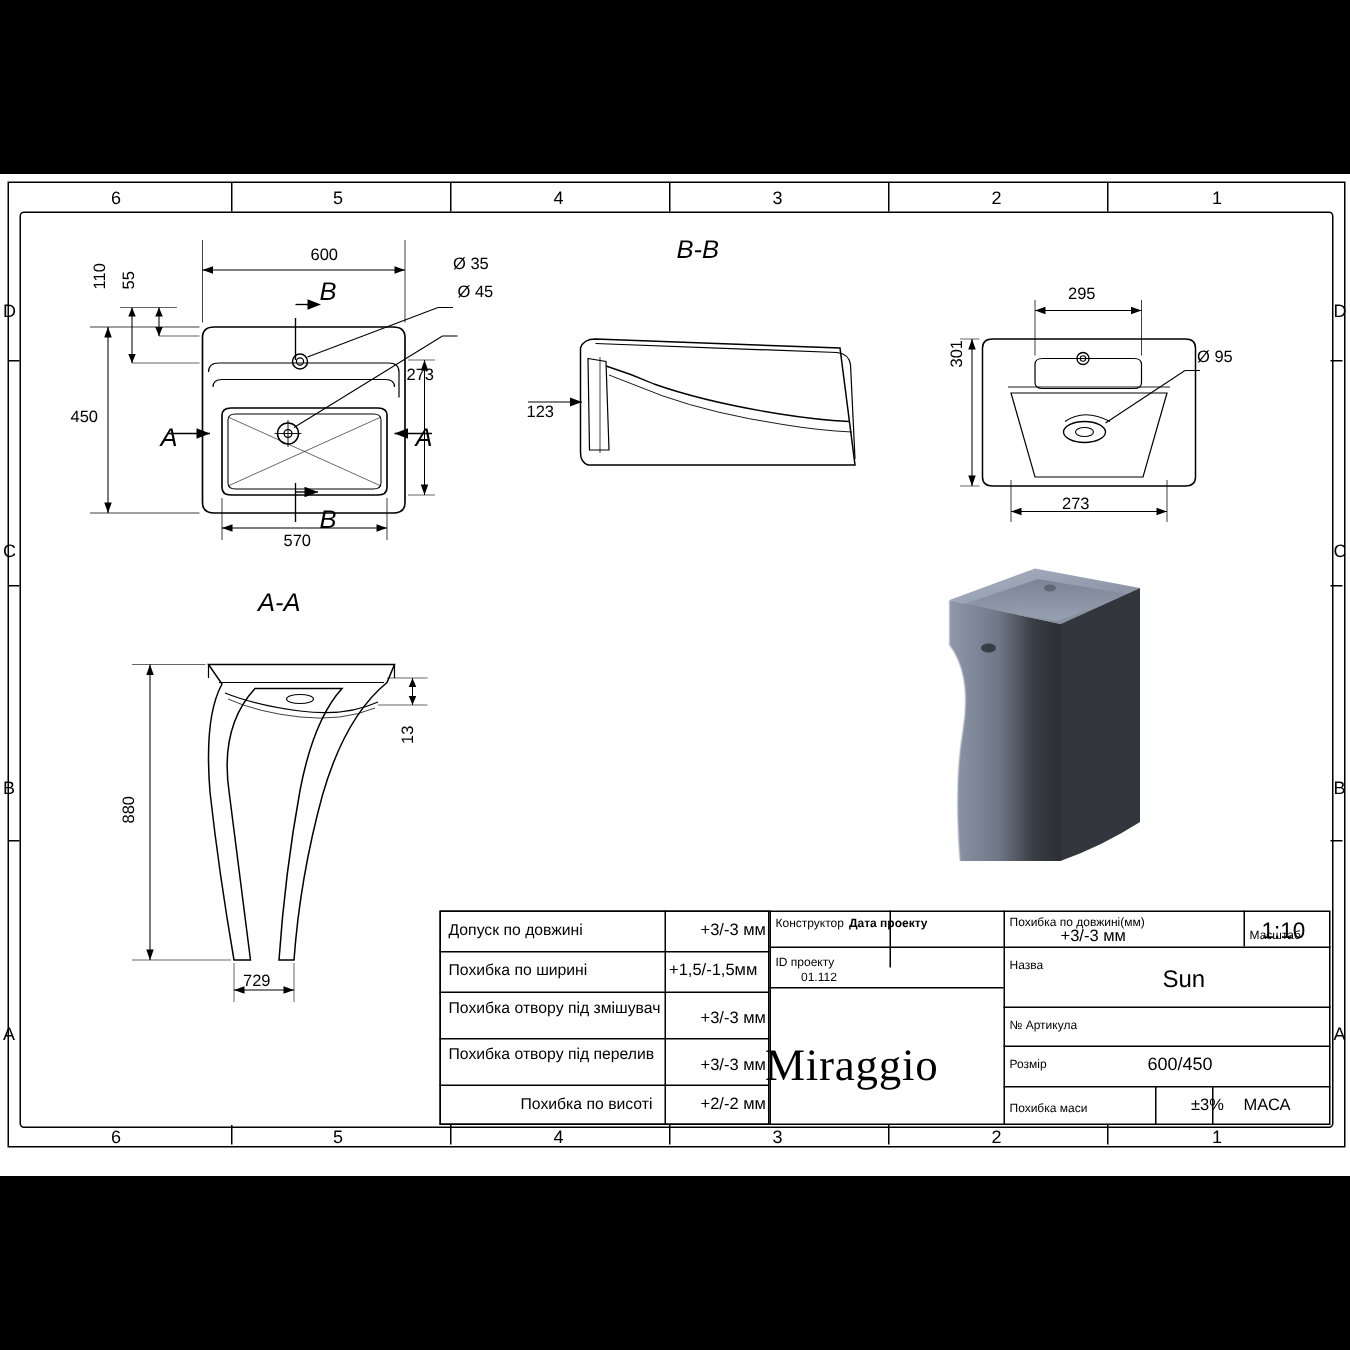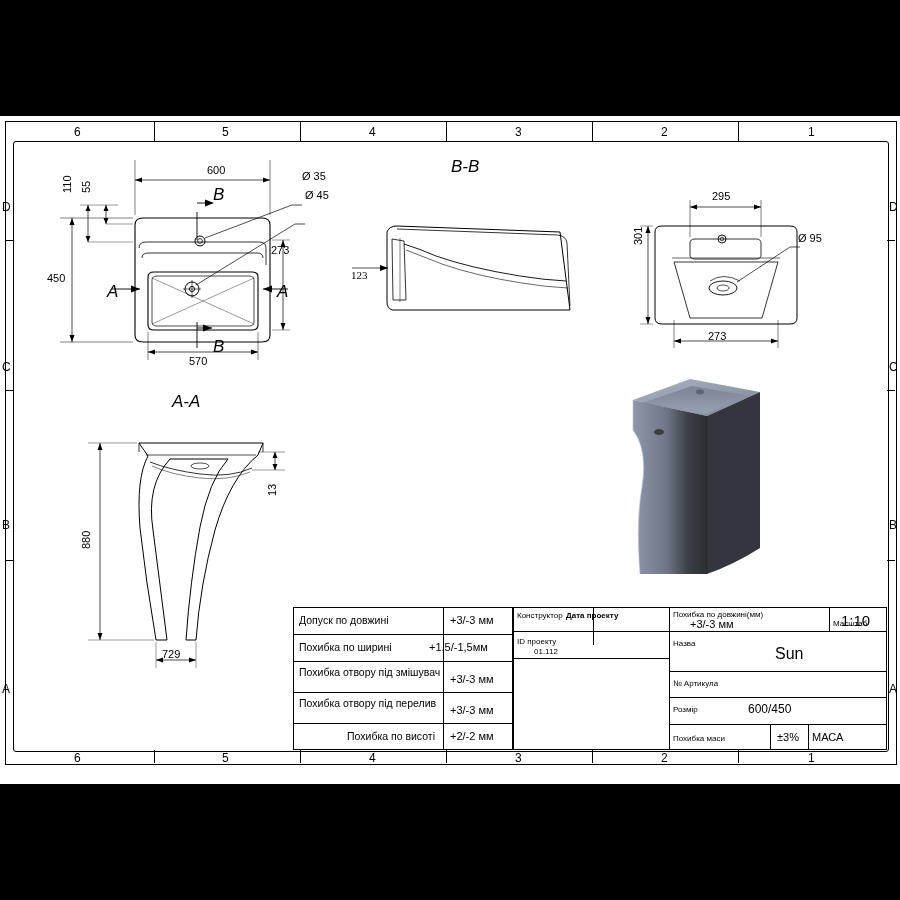--- a/index.html
+++ b/index.html
@@ -23,21 +23,21 @@
   
   .h{position:absolute;height:1px;background:#000;}
   .v{position:absolute;width:1px;background:#000;}
 
   svg{position:absolute;left:0;top:0;overflow:visible;}
 
   
   .tb{position:absolute;border:1px solid #000;box-sizing:border-box;}
   .tb-text{position:absolute;font-size:10.5px;color:#000;line-height:12px;}
   .tb-text.small{font-size:8px;}
-  .tb-text.val{font-size:11px;}
+  .tb-text.val{font-size:11px;margin-left:17px;}
   .brand{position:absolute;font-family:"Liberation Serif",serif;font-size:30px;color:#000;letter-spacing:0.5px;}
 </style>
 </head>
 <body>
 
 <div id="sheet">
 
   <div class="band" id="band-top"></div>
   <div class="band" id="band-bottom"></div>
 
@@ -180,21 +180,21 @@
     <path d="M387,232 Q389,226 397,226 L560,232 L570,310 L392,310 Q387,308 387,302 Z" fill="none" stroke="#000" stroke-width="1"></path>
     <path d="M397,229 L558,235 Q566,236 567,243 L570,306" fill="none" stroke="#000" stroke-width="0.8"></path>
     <path d="M392,239 L404,241 L406,300 L393,300 Z" fill="none" stroke="#000" stroke-width="0.8"></path>
     <path d="M404,244 Q420,249 436,256 Q470,268 520,276 Q545,280 566,281" fill="none" stroke="#000" stroke-width="0.9"></path>
     <path d="M406,250 Q424,257 442,264 Q476,276 522,283 Q546,287 568,288" fill="none" stroke="#000" stroke-width="0.6"></path>
     <line x1="400" y1="238" x2="400" y2="302" stroke="#000" stroke-width="0.5"></line>
 
     <line x1="352" y1="268" x2="388" y2="268" stroke="#000" stroke-width="0.7"></line>
     <polygon points="388,268 380,265 380,271" fill="#000"></polygon>
   </svg>
-  <div class="lbl" style="left:351px;top:269px;font-family:Liberation Serif, serif;">123</div>
+  <div class="lbl" style="left:351px;top:269px;">123</div>
 
   <svg width="900" height="900">
     <path d="M655,232 Q655,226 662,226 L790,226 Q797,226 797,232 L797,318 Q797,324 790,324 L662,324 Q655,324 655,318 Z" fill="none" stroke="#000" stroke-width="1"></path>
     <path d="M690,243 Q690,239 695,239 L756,239 Q761,239 761,243 L761,255 Q761,259 756,259 L695,259 Q690,259 690,255 Z" fill="none" stroke="#000" stroke-width="0.8"></path>
     <path d="M674,262 L778,262 L762,318 L690,318 Z" fill="none" stroke="#000" stroke-width="0.8"></path>
     <path d="M672,258 L780,258" fill="none" stroke="#000" stroke-width="0.6"></path>
     <circle cx="722" cy="239" r="4" fill="none" stroke="#000" stroke-width="0.9"></circle>
     <circle cx="722" cy="239" r="1.8" fill="none" stroke="#000" stroke-width="0.7"></circle>
     <ellipse cx="723" cy="288" rx="14" ry="7" fill="none" stroke="#000" stroke-width="0.9"></ellipse>
     <ellipse cx="723" cy="288" rx="6" ry="3" fill="none" stroke="#000" stroke-width="0.7"></ellipse>
@@ -319,20 +319,21 @@
   <div class="v" style="left:593px;top:607px;height:38px;"></div>
   <div class="v" style="left:669px;top:607px;height:143px;"></div>
   <div class="h" style="left:513px;top:631px;width:156px;"></div>
   <div class="h" style="left:513px;top:658px;width:156px;"></div>
 
   <div class="tb-text small" style="left:517px;top:610px;">Конструктор</div>
   <div class="tb-text small" style="left:566px;top:610px;font-weight:bold;">Дата проекту</div>
   <div class="tb-text small" style="left:517px;top:636px;">ID проекту</div>
   <div class="tb-text small" style="left:534px;top:646px;">01.112</div>
 
+  <div class="brand" style="left:510px;top:694px;">Miraggio</div>
 
   <div class="h" style="left:669px;top:631px;width:218px;"></div>
   <div class="h" style="left:669px;top:671px;width:218px;"></div>
   <div class="h" style="left:669px;top:697px;width:218px;"></div>
   <div class="h" style="left:669px;top:724px;width:218px;"></div>
   <div class="v" style="left:829px;top:607px;height:24px;"></div>
   <div class="v" style="left:770px;top:724px;height:26px;"></div>
   <div class="v" style="left:808px;top:724px;height:26px;"></div>
 
   <div class="tb-text small" style="left:673px;top:609px;">Похибка по довжині(мм)</div>

